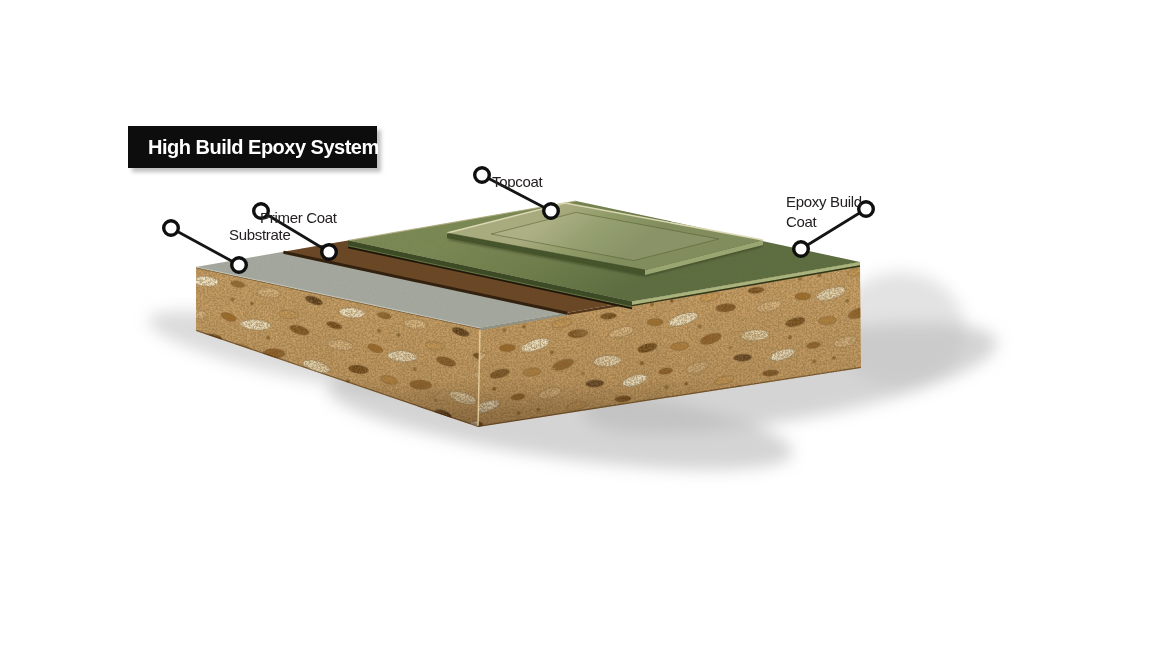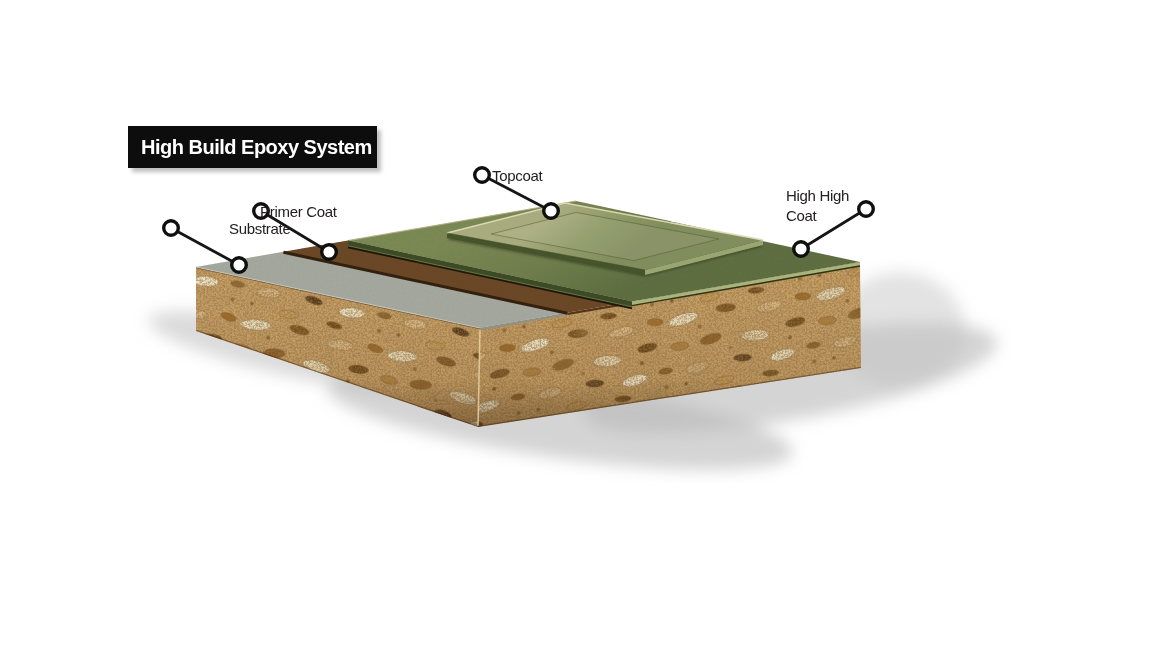--- a/index.html
+++ b/index.html
@@ -1,23 +1,23 @@
 <!DOCTYPE html>
 <html><head>
 <meta charset="utf-8">
 <style>
   html,body{margin:0;padding:0;background:#ffffff;}
   .canvas{position:relative;width:1152px;height:648px;background:#ffffff;overflow:hidden;
           font-family:"Liberation Sans","DejaVu Sans",sans-serif;}
   .canvas svg{position:absolute;left:0;top:0;}
   .title-box{position:absolute;left:128px;top:126px;width:249px;height:42px;
              background:#0d0d0d;color:#ffffff;display:flex;align-items:center;
-             padding-left:13px;box-sizing:border-box;font-size:20px;font-weight:bold;
+             padding-left:20px;box-sizing:border-box;font-size:20px;font-weight:bold;
              letter-spacing:-0.5px;box-shadow:4px 4px 4px rgba(0,0,0,0.25);white-space:nowrap;}
-  .lbl{position:absolute;font-size:15px;line-height:20px;color:#242021;letter-spacing:-0.3px;}
+  .lbl{position:absolute;font-size:15px;line-height:20px;color:#242021;letter-spacing:-0.3px;margin-top:6px;}
   .lbl-substrate{left:181px;top:219px;padding-left:48px;}
   .lbl-primer{left:260px;top:202px;}
   .lbl-topcoat{left:492px;top:166px;}
   .lbl-highbuild{left:786px;top:186px;width:78px;}
 </style>
 </head>
 <body>
 
 <div class="canvas">
 
@@ -208,15 +208,15 @@
     <circle cx="866" cy="209" r="7.3"></circle>
     <circle cx="801" cy="249" r="7.3"></circle>
   </g>
 </svg>
 
 <div class="title-box">High Build Epoxy System</div>
 
 <div class="lbl lbl-substrate">Substrate</div>
 <div class="lbl lbl-primer">Primer Coat</div>
 <div class="lbl lbl-topcoat">Topcoat</div>
-<div class="lbl lbl-highbuild">High High Coat</div>
+<div class="lbl lbl-highbuild">Epoxy Build Coat</div>
 
 </div>
 
 </body></html>

